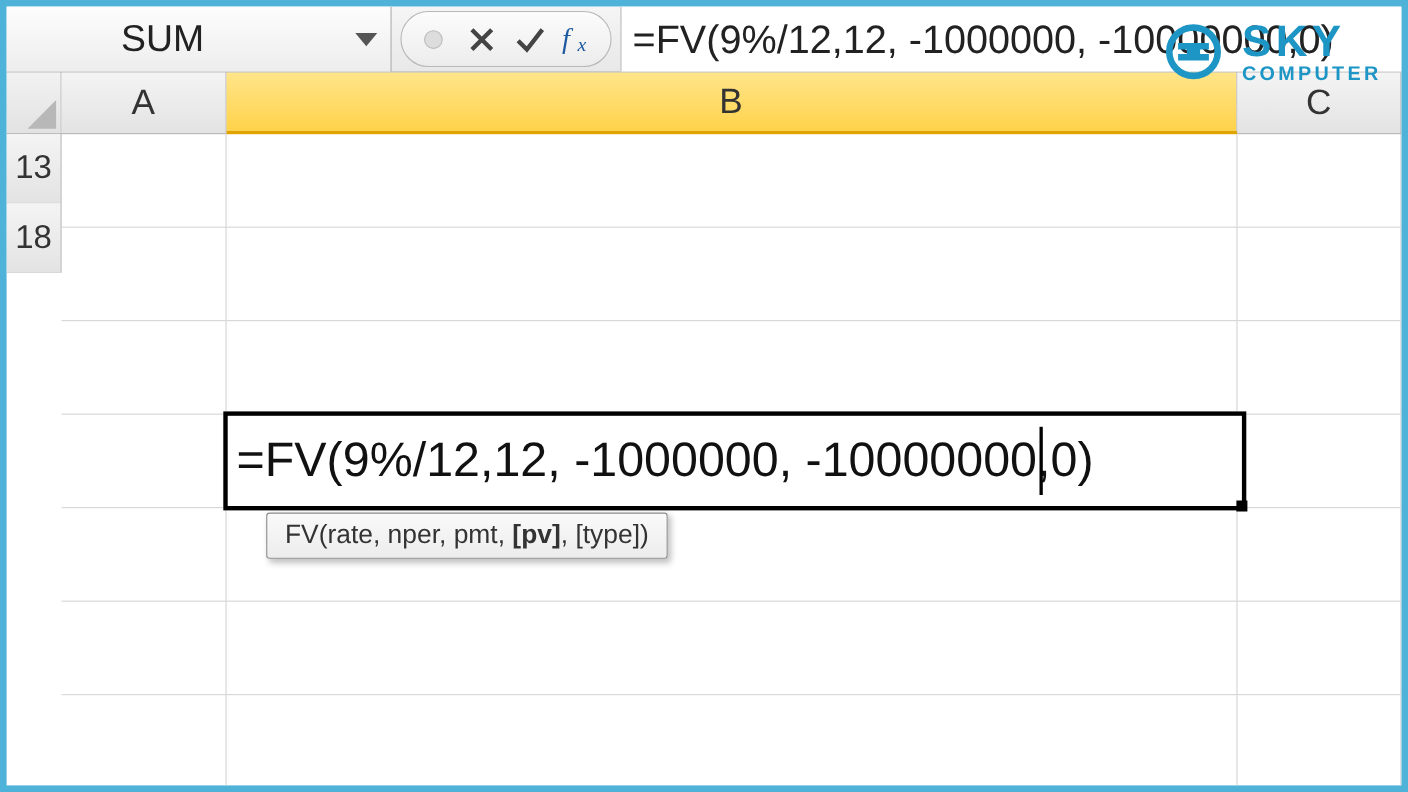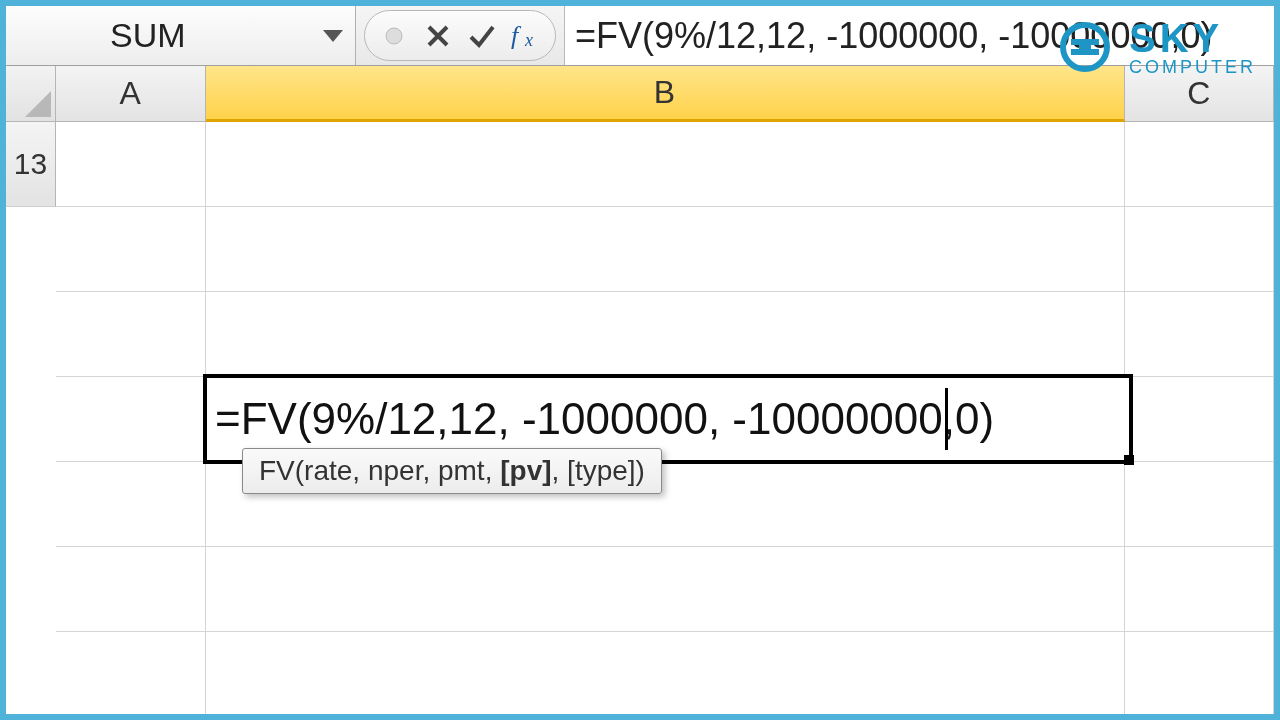--- a/index.html
+++ b/index.html
@@ -106,21 +106,21 @@
   }
   .col-h.sel {
     background: linear-gradient(#ffe58a,#ffd24a);
     border-bottom: 3px solid #e0a400;
   }
   .row-headers {
     position: absolute;
     left: 0; top: 56px; bottom: 0; width: 50px;
   }
   .row-h {
-    height: 85px;
+    height: 63px;
     display: flex;
     align-items: center;
     justify-content: center;
     font-size: 30px;
     color: #333;
     border-right: 1px solid #b5b5b5;
     border-bottom: 1px solid #cfcfcf;
     background: linear-gradient(#f4f4f4,#e3e3e3);
   }
   .row-h.sel {
@@ -164,25 +164,25 @@
     background: #000;
   }
   .fill-handle {
     position:absolute;
     right:-5px; bottom:-5px;
     width:10px;height:10px;
     background:#000;
   }
   .tooltip {
     position: absolute;
-    left: 186px; top: 326px;
+    left: 186px; top: 344px;
     border: 1px solid #8a8a8a;
     background: linear-gradient(#fafafa,#ececec);
     padding: 6px 16px;
-    font-size: 28px;
+    font-size: 24px;
     color: #333;
     box-shadow: 3px 3px 6px rgba(0,0,0,0.25);
     border-radius: 3px;
     z-index: 6;
     white-space: nowrap;
   }
   .tooltip .bold { font-weight: bold; }
   .logo {
     position: absolute;
     right: 18px; top: 12px;
@@ -193,21 +193,21 @@
   }
   .logo-text { line-height: 1; }
   .logo-text .l1 {
     font-size: 40px;
     font-weight: 700;
     color: #1d96c6;
     letter-spacing: 4px;
   }
   .logo-text .l2 {
     font-size: 18px;
-    font-weight: 400;
+    font-weight: 700;
     color: #1d96c6;
     letter-spacing: 3px;
   }
 </style>
 </head>
 <body>
 
 <div class="formula-bar">
   <div class="name-box-wrap">
     <span class="name-box">SUM</span>
@@ -252,20 +252,23 @@
         <span>B</span>
       </div>
     <div class="col-h colC">
         <span>C</span>
       </div>
   </div>
 
   <div class="row-headers">
     <div class="row-h">
         <span>13</span>
+      </div>
+    <div class="row-h">
+        <span>18</span>
       </div>
   </div>
 
   <div class="grid">
     <div class="grid-row">
         <div class="cell colA"></div>
         <div class="cell colB"></div>
         <div class="cell colC"></div>
       </div>
     <div class="grid-row">

